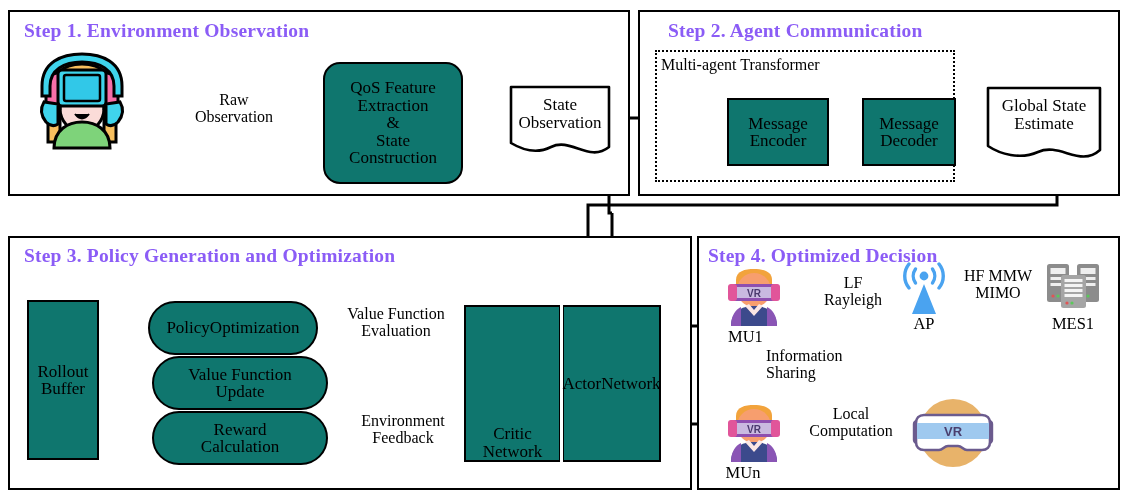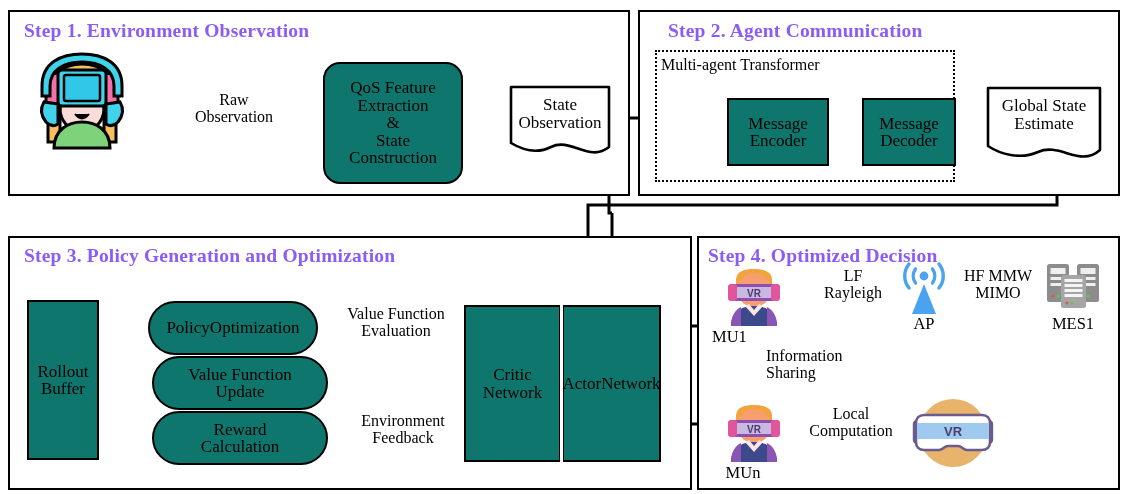--- a/index.html
+++ b/index.html
@@ -206,21 +206,21 @@
   <div class="node pill" style="left:152px;top:356px;width:176px;height:54px;flex-direction:column;">
     <span class="nl">Value Function</span>
     <span class="nl">Update</span>
   </div>
 
   <div class="node pill" style="left:152px;top:411px;width:176px;height:54px;flex-direction:column;">
     <span class="nl">Reward</span>
     <span class="nl">Calculation</span>
   </div>
 
-  <div class="node" style="left:464px;top:305px;width:96px;height:157px;flex-direction:column;border-right-width:1.6px;">
+  <div class="node" style="left:464px;top:305px;width:96px;height:157px;flex-direction:column;border-right-width:1.6px;justify-content:flex-end;">
     <span class="nl">Critic</span>
     <span class="nl">Network</span>
   </div>
 
   <div class="node" style="left:563px;top:305px;width:98px;height:157px;flex-direction:row;border-left-width:1.6px;">
     <span class="nl">Actor</span>
     <span class="nl">Network</span>
   </div>
 
   <div class="edge-label" style="left:326px;top:306px;width:140px;">
@@ -244,25 +244,25 @@
       <path d="M22 38 L31 48 L40 38 L36 36 L31 42 L26 36 Z" fill="#fbe6e4"></path>
       <path d="M8 58 C8 48 12 42 18 39 L18 58 Z" fill="#8a55b5"></path>
       <path d="M54 58 C54 48 50 42 44 39 L44 58 Z" fill="#8a55b5"></path>
       <rect x="5" y="16" width="52" height="17" rx="5" fill="#8e4fb0"></rect>
       <rect x="12" y="19" width="38" height="11" rx="2.5" fill="#c9b9e0"></rect>
       <rect x="5" y="16" width="9" height="17" rx="3" fill="#e1559a"></rect>
       <rect x="48" y="16" width="9" height="17" rx="3" fill="#e1559a"></rect>
       <text x="31" y="28.6" font-family="'Liberation Sans',sans-serif" font-size="10" font-weight="bold" fill="#4a3a6e" text-anchor="middle">VR</text>
     </svg>
   </div>
-  <div class="icon-caption" style="left:712px;top:327px;width:62px;text-align:left;">
+  <div class="icon-caption" style="left:728px;top:327px;width:62px;text-align:left;">
     <span>MU1</span>
   </div>
 
-  <div class="edge-label" style="left:806px;top:268px;width:94px;">
+  <div class="edge-label" style="left:806px;top:275px;width:94px;">
     <span class="nl">LF</span>
     <span class="nl">Rayleigh</span>
   </div>
 
   <div class="icon-wrap" style="left:898px;top:262px;width:52px;height:54px;">
     <svg viewBox="0 0 52 54" width="52" height="54">
       <circle cx="26" cy="14" r="4.4" fill="#4aa3f0"></circle>
       <path d="M17.5 7 a12 12 0 0 0 0 14" stroke="#4aa3f0" stroke-width="3.4" fill="none" stroke-linecap="round"></path>
       <path d="M34.5 7 a12 12 0 0 1 0 14" stroke="#4aa3f0" stroke-width="3.4" fill="none" stroke-linecap="round"></path>
       <path d="M11 2 a19 19 0 0 0 0 24" stroke="#4aa3f0" stroke-width="3.4" fill="none" stroke-linecap="round"></path>

